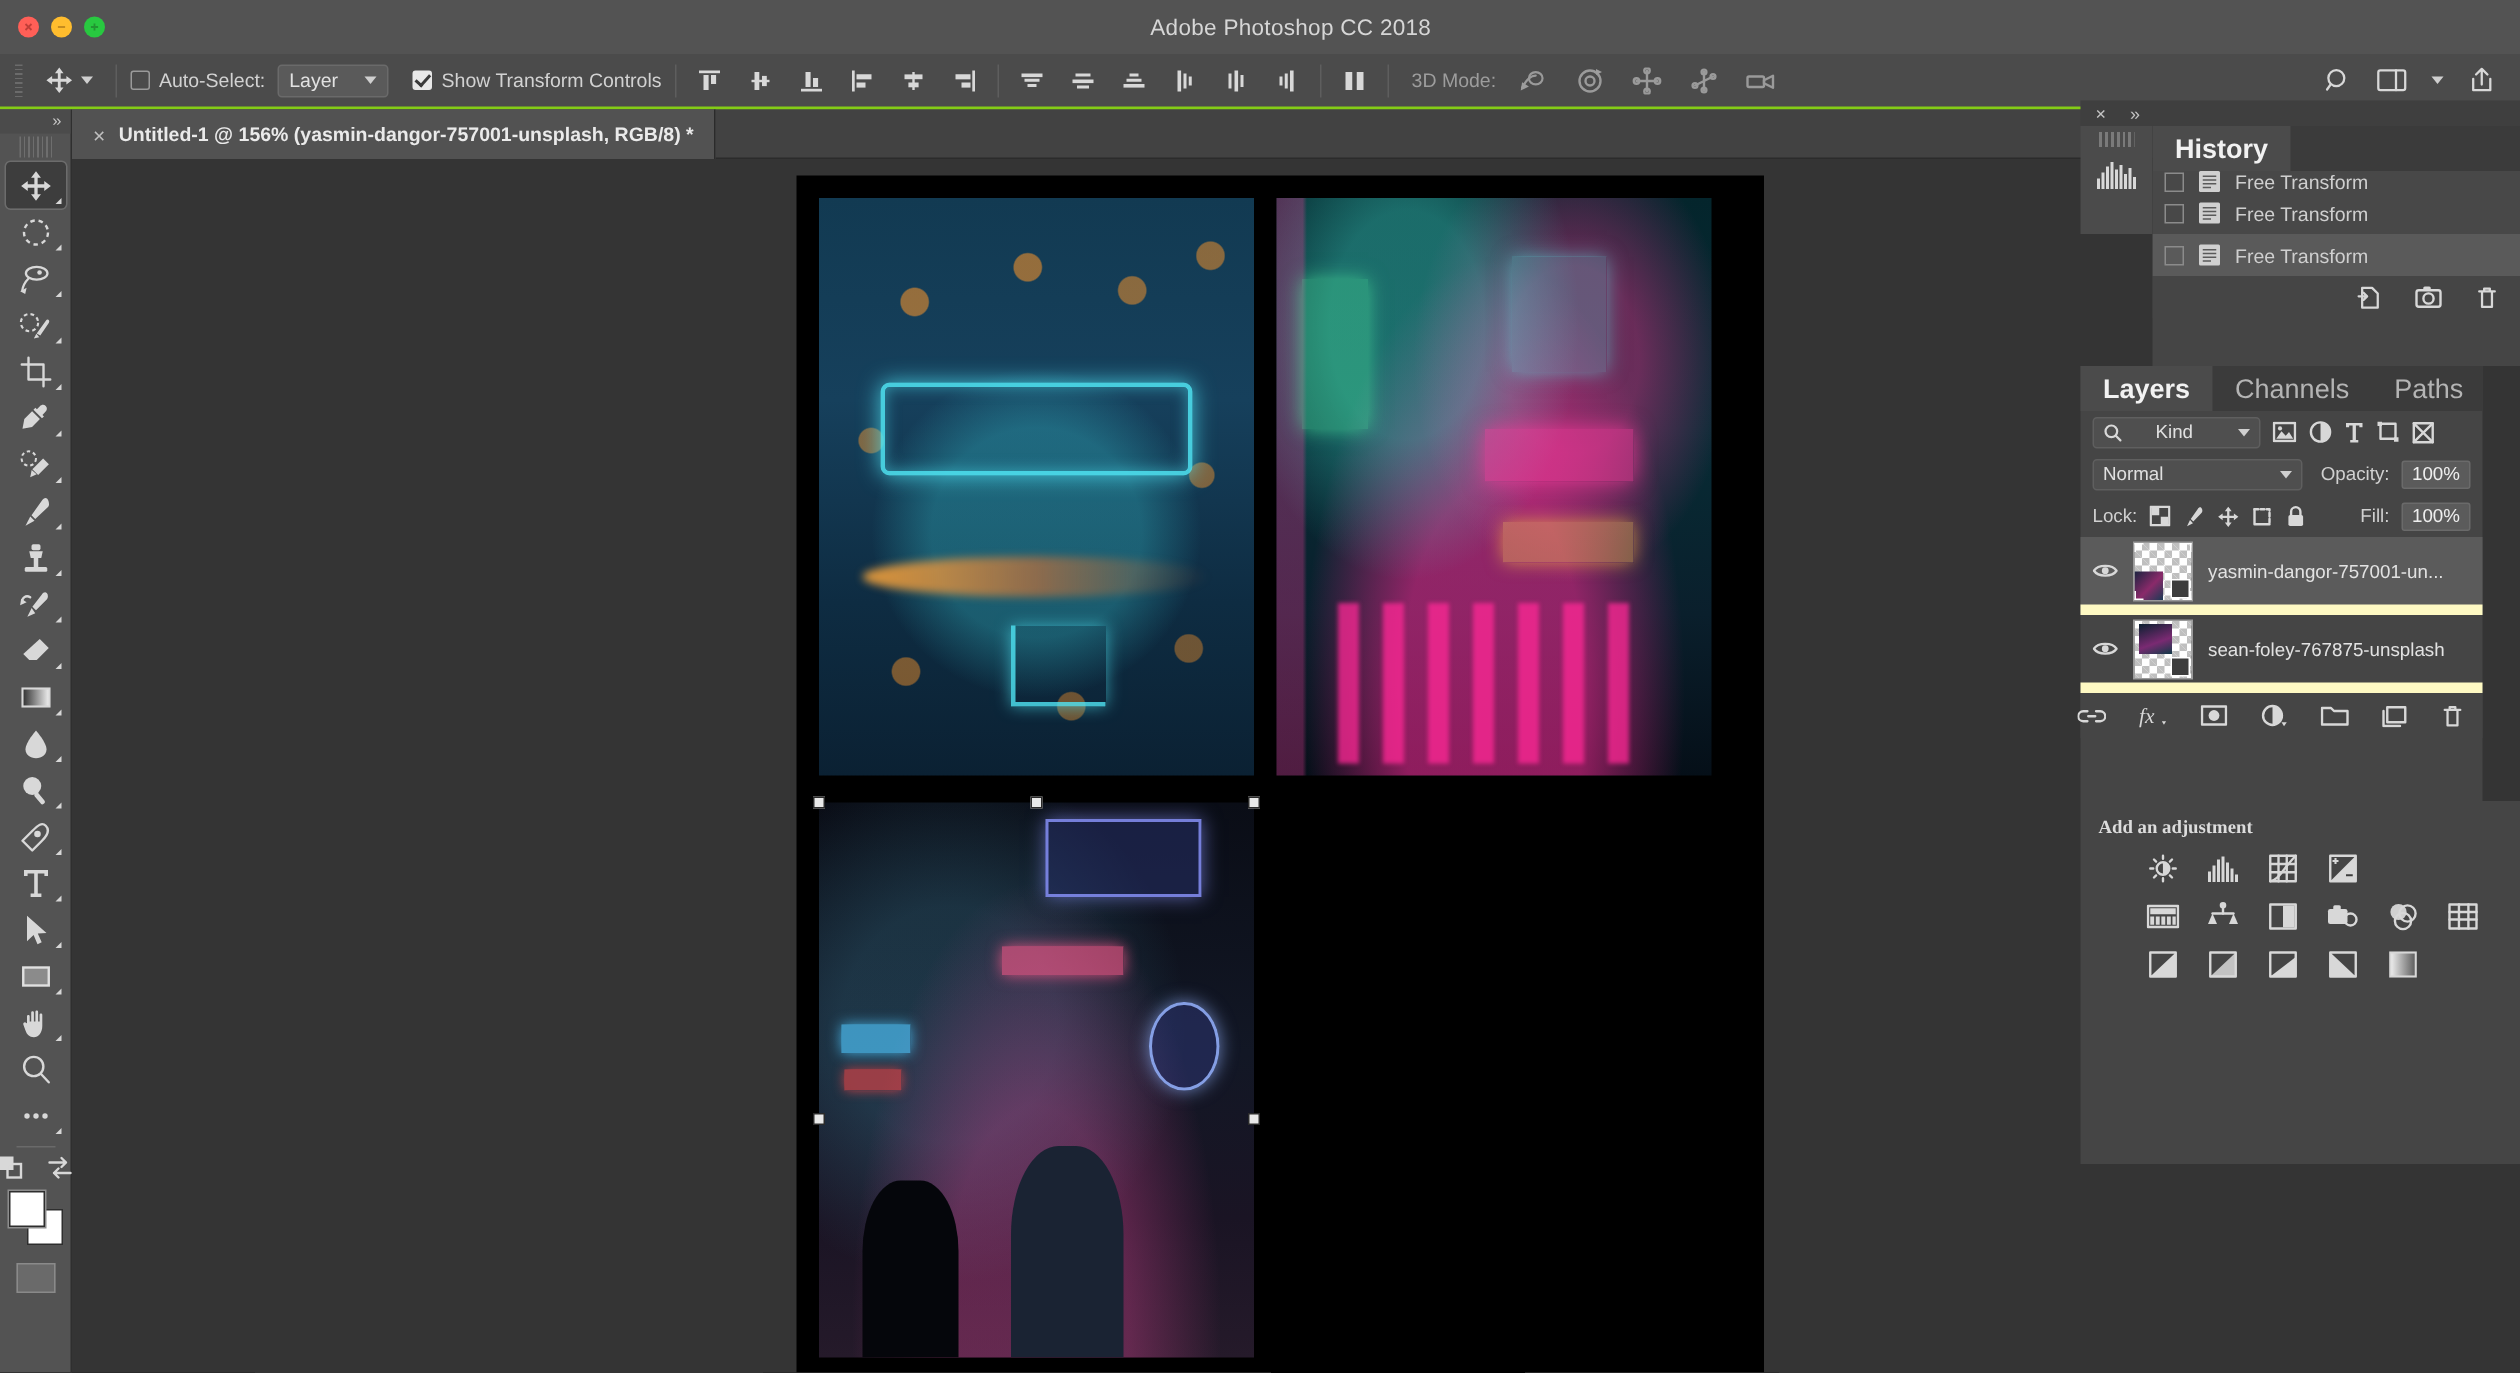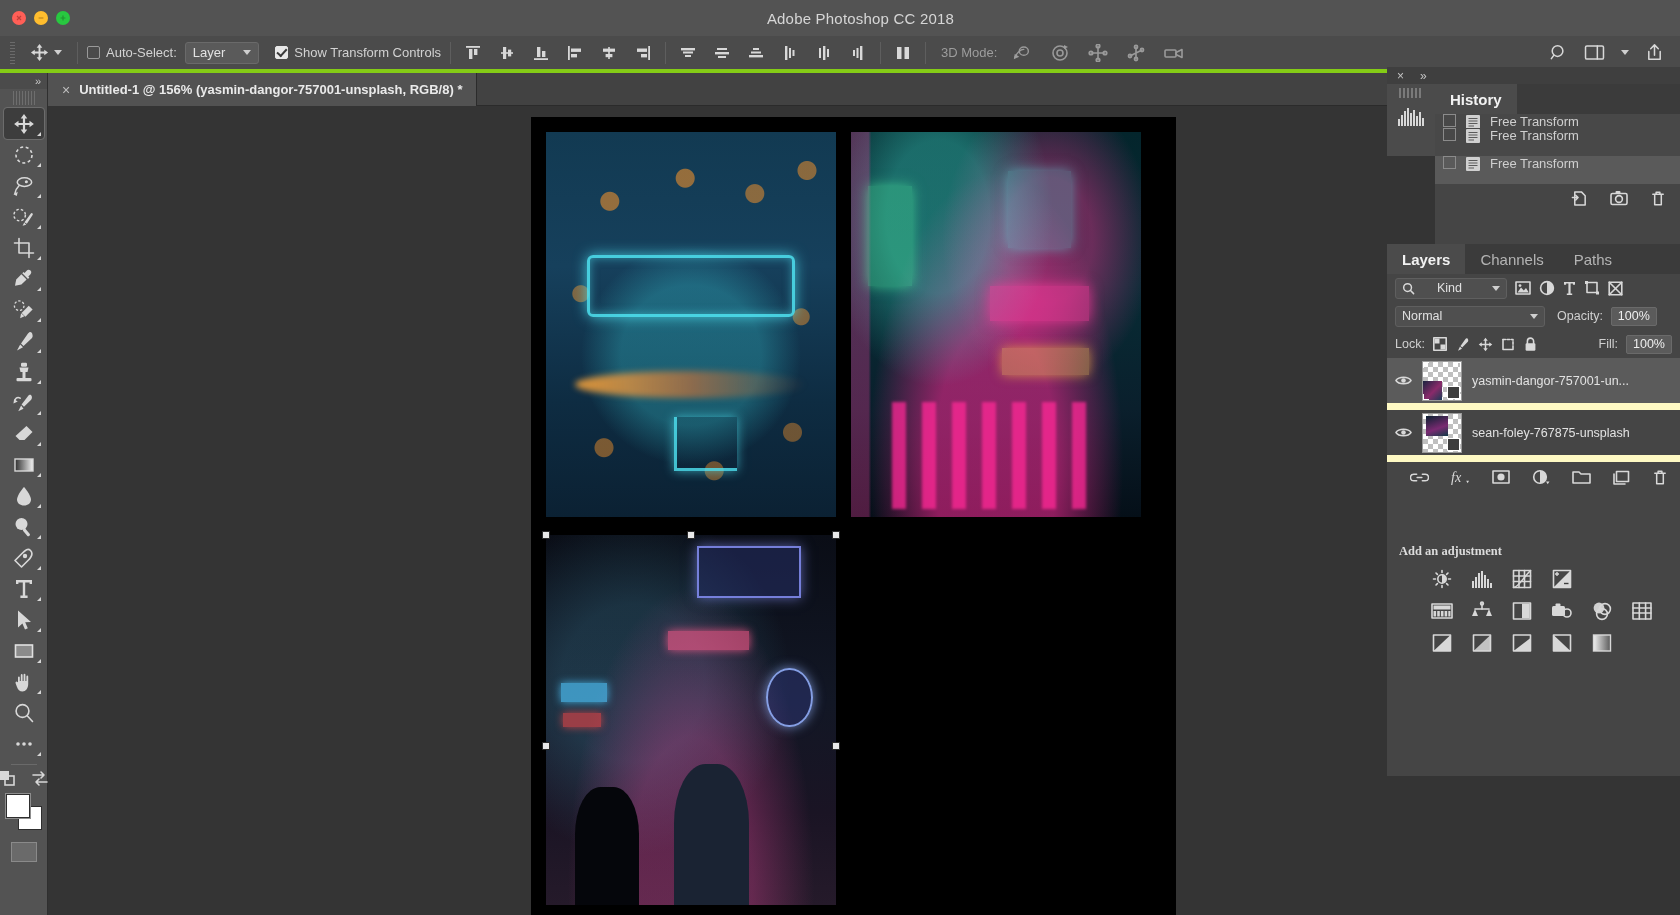--- a/index.html
+++ b/index.html
@@ -23,21 +23,21 @@
   .tl.red { background: #ff5f57; }
   .tl.yellow { background: #ffbd2e; }
   .tl.green { background: #28c840; }
   .tl svg { opacity: .55; }
   .title-text { font-size: 15px; color: #d6d6d6; letter-spacing: .2px; margin-left: 41px; }
 
   
   .optionsbar {
     position: absolute; top: 36px; left: 0; width: 1680px; height: 37px;
     background: #4b4b4b; display: flex; align-items: center;
-    border-bottom: 4px solid #84cc16;
+    border-bottom: 2px solid #84cc16;
   }
   .grip { width: 5px; height: 22px; margin: 0 7px 0 10px;
     background-image: repeating-linear-gradient(to bottom, #6b6b6b 0 1px, transparent 1px 3px); }
   .ob-tool { display: flex; align-items: center; gap: 4px; padding: 0 6px; }
   .ob-tool .tool-icon { width: 22px; height: 22px; display: flex; align-items: center; justify-content: center; }
   .caret { width: 0; height: 0; border-left: 4px solid transparent; border-right: 4px solid transparent; border-top: 5px solid #cfcfcf; }
   .vsep { width: 1px; height: 22px; background: #5e5e5e; margin: 0 9px; }
   .chk { width: 13px; height: 13px; border: 1px solid #9a9a9a; background: #4b4b4b; border-radius: 2px;
     display: inline-flex; align-items: center; justify-content: center; }
   .chk.on { background: #e8e8e8; border-color: #e8e8e8; }
@@ -99,31 +99,31 @@
   
   .dock { position: absolute; right: 0; top: 67px; width: 293px; height: 709px; }
   .dock-head { height: 17px; background: #3f3f3f; display: flex; align-items: center; gap: 16px; padding-left: 10px;
     font-size: 12px; color: #c4c4c4; }
   .collapsed-rail {
     position: absolute; left: 0; top: 17px; width: 48px; height: 72px; background: #4b4b4b;
     display: flex; flex-direction: column; align-items: center; padding-top: 4px;
   }
   .rail-grip { width: 24px; height: 10px; background-image: repeating-linear-gradient(to right, #7a7a7a 0 2px, transparent 2px 4px); margin-bottom: 8px; }
   .panel-tabs { display: flex; height: 30px; background: #3b3b3b; }
-  .ptab { padding: 0 15px; height: 30px; display: flex; align-items: center; font-size: 15px; color: #b4b4b4; }
+  .ptab { padding: 0 15px; height: 30px; display: flex; align-items: center; font-size: 18px; color: #b4b4b4; }
   .ptab.active { background: #4b4b4b; color: #f2f2f2; font-weight: bold; }
 
   .history-panel { position: absolute; left: 48px; top: 17px; width: 245px; height: 160px; background: #454545; overflow: hidden; }
   .hist-list { background: #484848; }
-  .hist-row { height: 28px; display: flex; gap: 9px; padding-left: 8px; font-size: 13px; color: #cfcfcf; }
+  .hist-row { height: 28px; display: flex; align-items: center; gap: 9px; padding-left: 8px; font-size: 13px; color: #cfcfcf; }
   .hist-row.active { background: #5a5a5a; }
   .hist-box { width: 13px; height: 13px; border: 1px solid #8b8b8b; background: transparent; }
   .hist-footer { height: 28px; background: #454545; display: flex; align-items: center; justify-content: flex-end; gap: 22px; padding-right: 14px; }
 
-  .layers-panel { position: absolute; left: 0; top: 177px; width: 293px; height: 290px; background: #454545; }
+  .layers-panel { position: absolute; left: 0; top: 177px; width: 268px; height: 290px; background: #454545; }
   .lp-row { display: flex; align-items: center; height: 28px; padding: 0 8px; gap: 8px; font-size: 12.5px; color: #d0d0d0; }
   .lp-select { height: 21px; background: #4f4f4f; border: 1px solid #5f5f5f; border-radius: 3px; display: flex; align-items: center; padding: 0 6px; gap: 6px; font-size: 12.5px; color: #e0e0e0; }
   .lp-field { height: 19px; min-width: 46px; background: #5b5b5b; border: 1px solid #6a6a6a; border-radius: 2px; display: flex; align-items: center; justify-content: center; font-size: 12.5px; color: #eee; }
   .layer-row { height: 52px; display: flex; align-items: center; gap: 10px; padding-left: 8px; border-bottom: 7px solid #fef9c3; }
   .layer-row.selected { background: #5b5b5b; }
   .thumb { width: 40px; height: 40px; border: 1px solid #9a9a9a; position: relative; overflow: hidden;
     background-image: linear-gradient(45deg,#bfbfbf 25%,transparent 25%,transparent 75%,#bfbfbf 75%),
                       linear-gradient(45deg,#bfbfbf 25%,#fff 25%,#fff 75%,#bfbfbf 75%);
     background-size: 10px 10px; background-position: 0 0, 5px 5px; }
   .layer-name { font-size: 12.5px; color: #e2e2e2; white-space: nowrap; overflow: hidden; }

